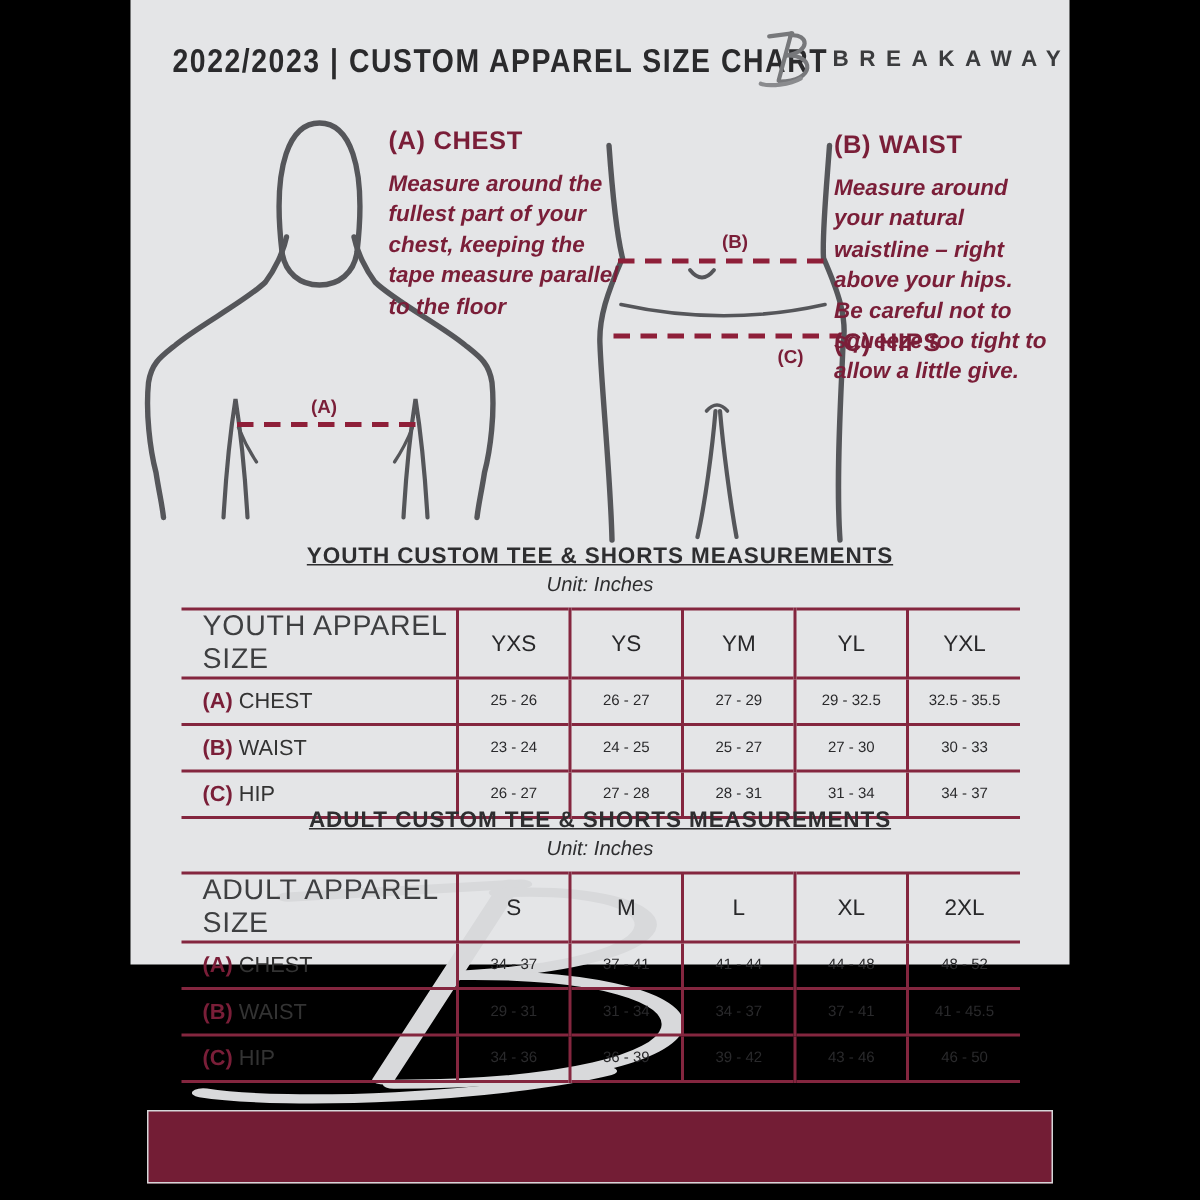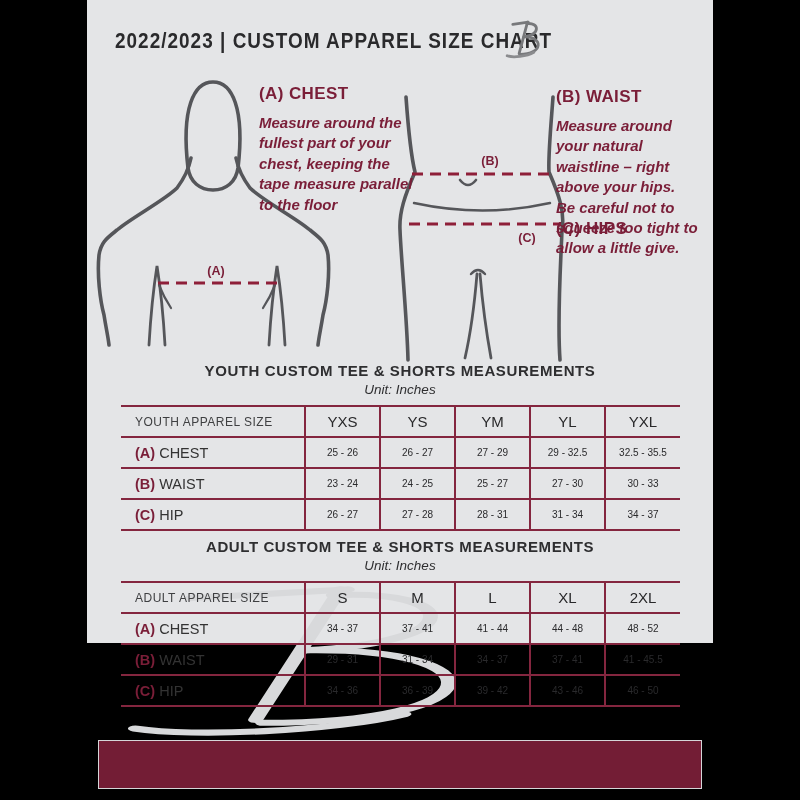--- a/index.html
+++ b/index.html
@@ -33,30 +33,30 @@
   .instr p{font-size:15px;line-height:1.36;font-style:italic;font-weight:700;white-space:pre-line;}
   .instr-a{left:172px;top:84px;width:155px;}
   .instr-b{left:469px;top:87px;width:142px;}
   .instr-c{left:469px;top:219px;width:156px;}
   
   .diagram{position:absolute;left:0;top:70px;}
   
   .table-block{position:absolute;left:0;width:626px;text-align:center;}
   .tb-youth{top:362px;}
   .tb-adult{top:538px;}
-  .tbl-title{font-size:15px;font-weight:700;letter-spacing:.6px;color:#2e2e30;}
+  .tbl-title{font-size:15px;font-weight:700;letter-spacing:.6px;color:#2e2e30;text-decoration:underline;}
   .tbl-unit{font-size:13.5px;font-style:italic;color:#2e2e30;margin-top:3px;}
   table.size{border-collapse:collapse;margin:8px 0 0 34px;width:559px;table-layout:fixed;}
   table.size th,table.size td{height:31px;vertical-align:middle;font-weight:400;}
   table.size col.c0{width:184px;}
   table.size tr{border-top:2px solid var(--tbl-border);}
   table.size tbody tr:last-child{border-bottom:2px solid var(--tbl-border);}
   table.size th:nth-child(n+2),table.size td:nth-child(n+2){border-left:2px solid var(--tbl-border);}
   table.size thead th{font-size:15px;font-weight:400;color:#28282a;}
-  table.size thead th.corner{font-size:12px;font-weight:400;letter-spacing:.5px;color:var(--text-gray);text-align:left;padding-left:14px;}
+  table.size thead th.corner{font-size:19px;font-weight:400;letter-spacing:.5px;color:var(--text-gray);text-align:left;padding-left:14px;}
   table.size tbody th{text-align:left;padding-left:14px;font-size:14.5px;color:#333;}
   table.size tbody th .key{font-weight:800;color:var(--accent);}
   table.size td{font-size:10px;color:var(--text-dark);text-align:center;}
   
   .footer-bar{position:absolute;left:11px;top:740px;width:604px;height:49px;background:var(--accent-dark);border:1px solid #d5d6d8;z-index:2;}
   
   .watermark{position:absolute;left:6px;top:572px;z-index:0;}
 </style>
 </head>
 <body>
@@ -75,20 +75,21 @@
 
     <div class="doc-title">2022/2023  |  CUSTOM APPAREL SIZE CHART</div>
     <div class="brand">
       <svg width="42" height="46" viewBox="0 0 60 60" fill="none" stroke="#77787b" stroke-width="4" stroke-linecap="round">
         <path d="M14,9 L36,6"></path>
         <path d="M35,6 L23,51"></path>
         <path d="M34,8 C52,6 54,24 30,27"></path>
         <path d="M30,27 C58,26 58,52 24,52"></path>
         <path d="M6,54 C14,57 34,55 44,49" stroke="#8a8b8e"></path>
       </svg>
+      <span class="brand-name">BREAKAWAY</span>
     </div>
 
     <svg class="diagram" width="626" height="300" viewBox="0 0 626 300" fill="none">
 
       <g stroke="#55565a" stroke-width="3.6" stroke-linecap="round">
         <path d="M101,98 C94,38 107,12 126,12 C145,12 158,38 151,98 C149,112 139,120 126,120 C113,120 103,112 101,98"></path>
         <path d="M104,88 C102,98 96,110 90,118 C78,130 44,148 30,160 C20,168 14,172 12,185 C10,205 13,230 17,245 C19,258 21,266 22,275"></path>
         <path d="M149,88 C151,98 157,110 163,118 C175,130 209,148 223,160 C233,168 239,172 241,185 C243,205 240,230 236,245 C234,258 232,266 231,275"></path>
         <path d="M62,275 C64,240 67,215 70,196 C73,215 76,240 78,275" stroke-width="2.8"></path>
         <path d="M72,215 C76,225 80,232 84,238" stroke-width="2.2"></path>

